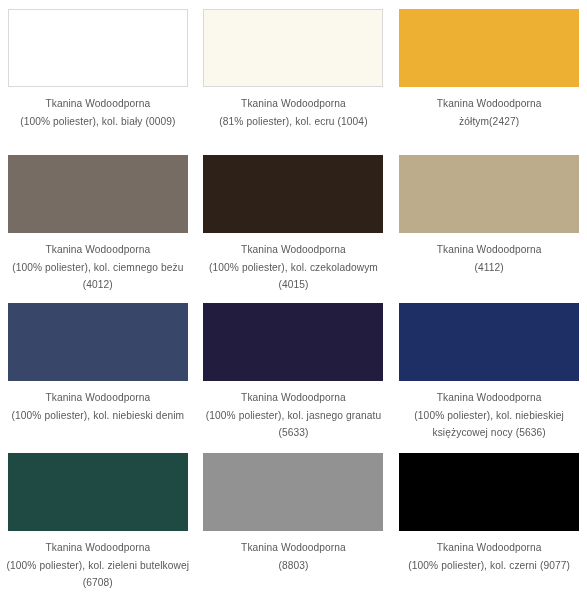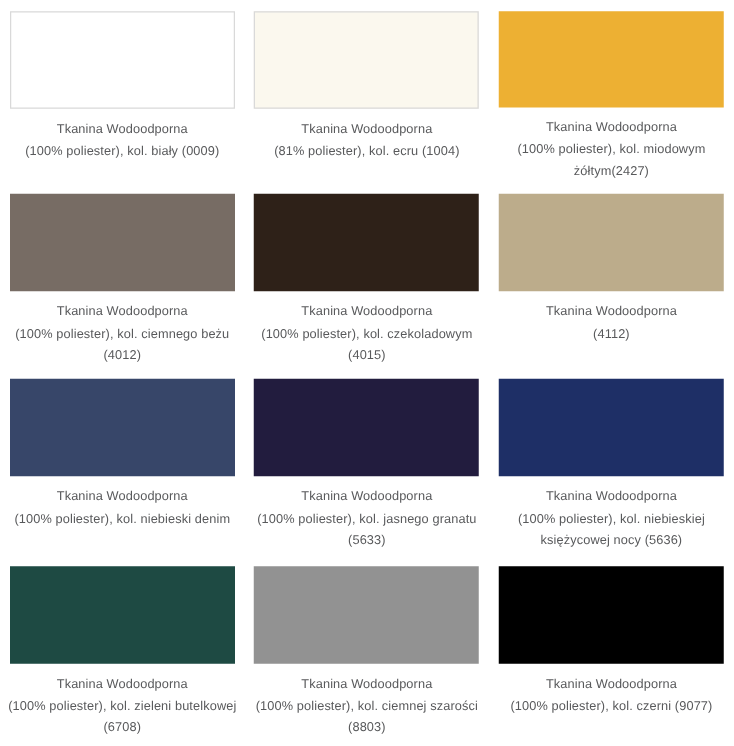--- a/index.html
+++ b/index.html
@@ -66,21 +66,20 @@
       <div class="swatch-chip bordered" style="background-color: rgb(251, 248, 238);"></div>
       <div class="swatch-caption">
         <span class="caption-line">Tkanina Wodoodporna</span>
         <span class="caption-line">(81% poliester), kol. ecru (1004)</span>
       </div>
     </div>
     <div class="swatch-cell">
       <div class="swatch-chip" style="background-color: rgb(237, 176, 51);"></div>
       <div class="swatch-caption">
         <span class="caption-line">Tkanina Wodoodporna</span>
-        <span class="caption-line">(100% poliester), kol. miodowym</span>
         <span class="caption-line">żółtym(2427)</span>
       </div>
     </div>
     <div class="swatch-cell">
       <div class="swatch-chip" style="background-color: rgb(119, 108, 100);"></div>
       <div class="swatch-caption">
         <span class="caption-line">Tkanina Wodoodporna</span>
         <span class="caption-line">(100% poliester), kol. ciemnego beżu</span>
         <span class="caption-line">(4012)</span>
       </div>
@@ -128,21 +127,20 @@
       <div class="swatch-caption">
         <span class="caption-line">Tkanina Wodoodporna</span>
         <span class="caption-line">(100% poliester), kol. zieleni butelkowej</span>
         <span class="caption-line">(6708)</span>
       </div>
     </div>
     <div class="swatch-cell">
       <div class="swatch-chip" style="background-color: rgb(146, 146, 146);"></div>
       <div class="swatch-caption">
         <span class="caption-line">Tkanina Wodoodporna</span>
-        <span class="caption-line">(100% poliester), kol. ciemnej szarości</span>
         <span class="caption-line">(8803)</span>
       </div>
     </div>
     <div class="swatch-cell">
       <div class="swatch-chip" style="background-color: rgb(0, 0, 0);"></div>
       <div class="swatch-caption">
         <span class="caption-line">Tkanina Wodoodporna</span>
         <span class="caption-line">(100% poliester), kol. czerni (9077)</span>
       </div>
     </div>

